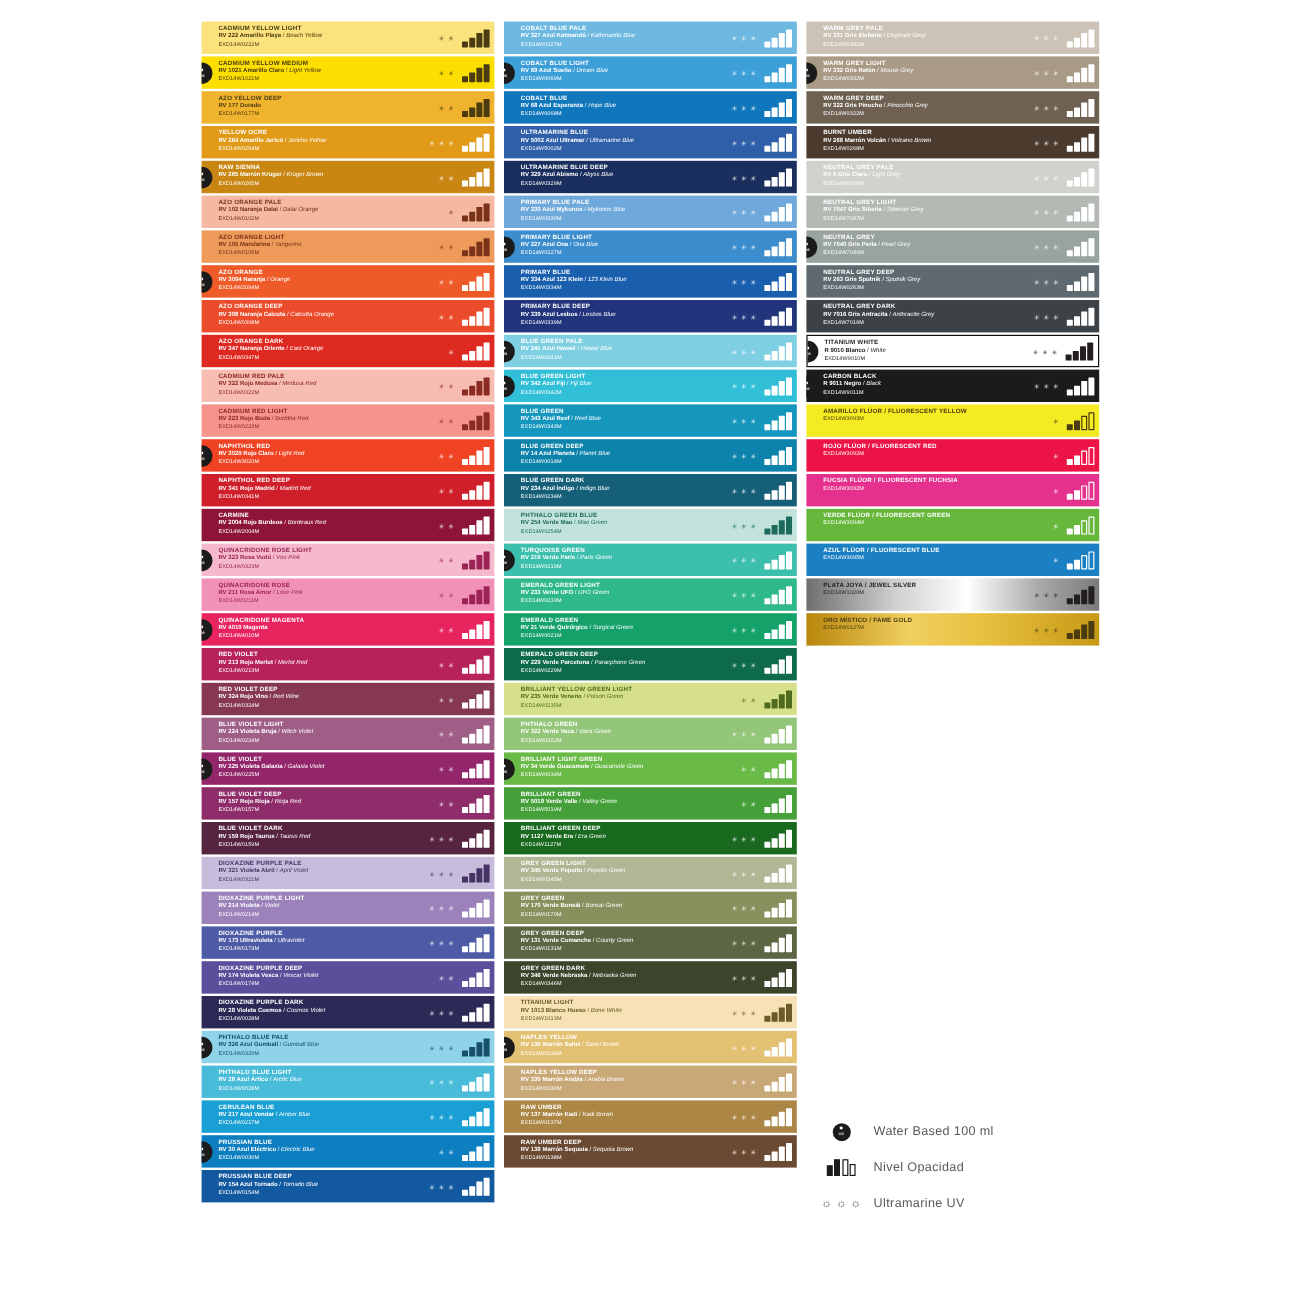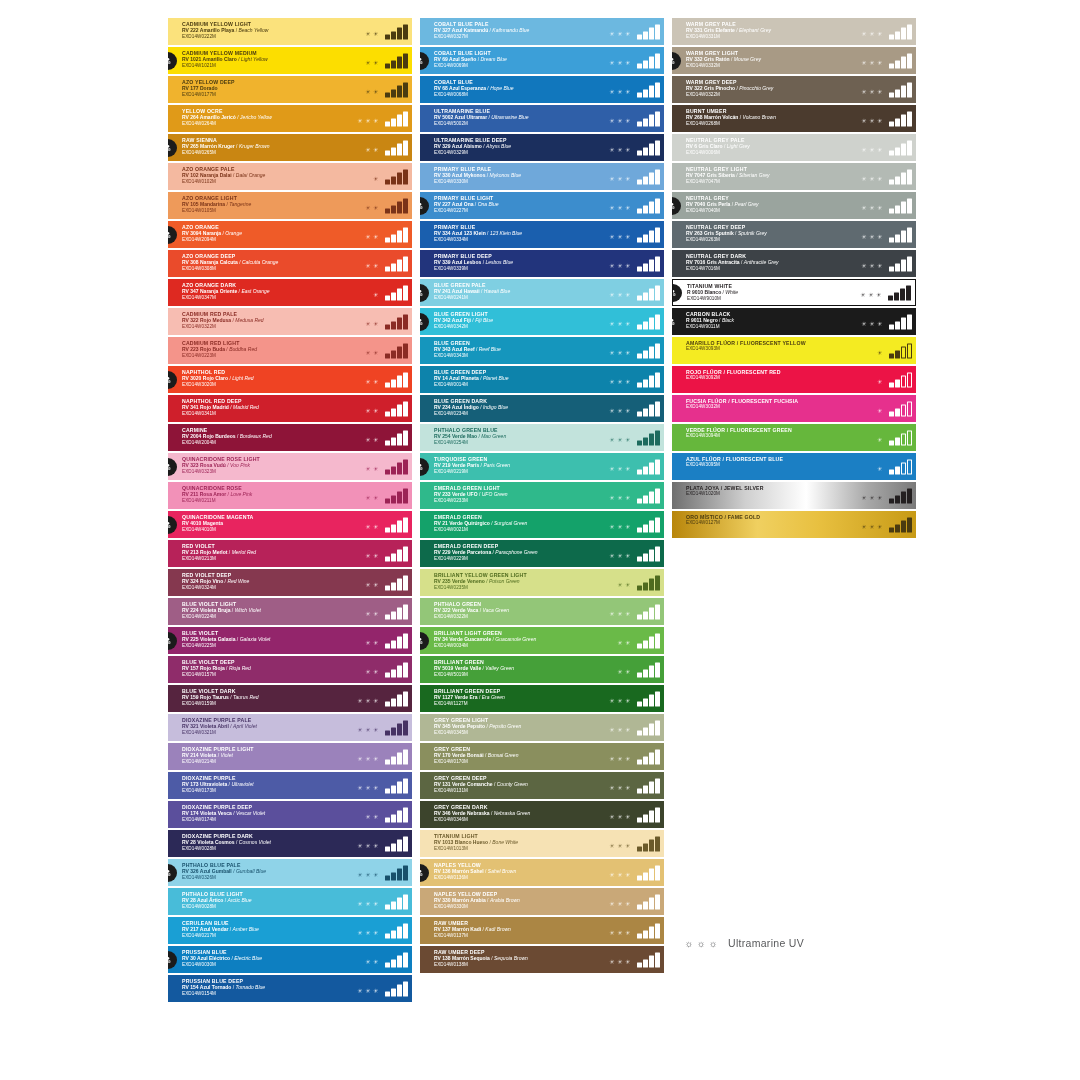--- a/index.html
+++ b/index.html
@@ -1651,20 +1651,40 @@
               <i class="b4" style="background: rgb(74, 59, 16);"></i>
             </div>
           </div>
         </div>
       </div>
     </div>
 
   <div class="legend">
     <div class="legend-row">
       <div class="legend-ico">
+        <div class="lg-badge">
+            <span class="drop">●</span>
+            <span class="ml">100</span>
+          </div>
+      </div>
+      <div class="legend-label">Water Based 100 ml</div>
+    </div>
+    <div class="legend-row">
+      <div class="legend-ico">
+        <div class="lg-bars">
+            <i class="f" style="height:9px"></i>
+            <i class="f" style="height:14px"></i>
+            <i class="o" style="height:14px"></i>
+            <i class="o" style="height:10px"></i>
+          </div>
+      </div>
+      <div class="legend-label">Nivel Opacidad</div>
+    </div>
+    <div class="legend-row">
+      <div class="legend-ico">
         <div class="lg-uv">
             <span>☼</span>
             <span>☼</span>
             <span>☼</span>
           </div>
       </div>
       <div class="legend-label">Ultramarine UV</div>
     </div>
   </div>
 </div>

